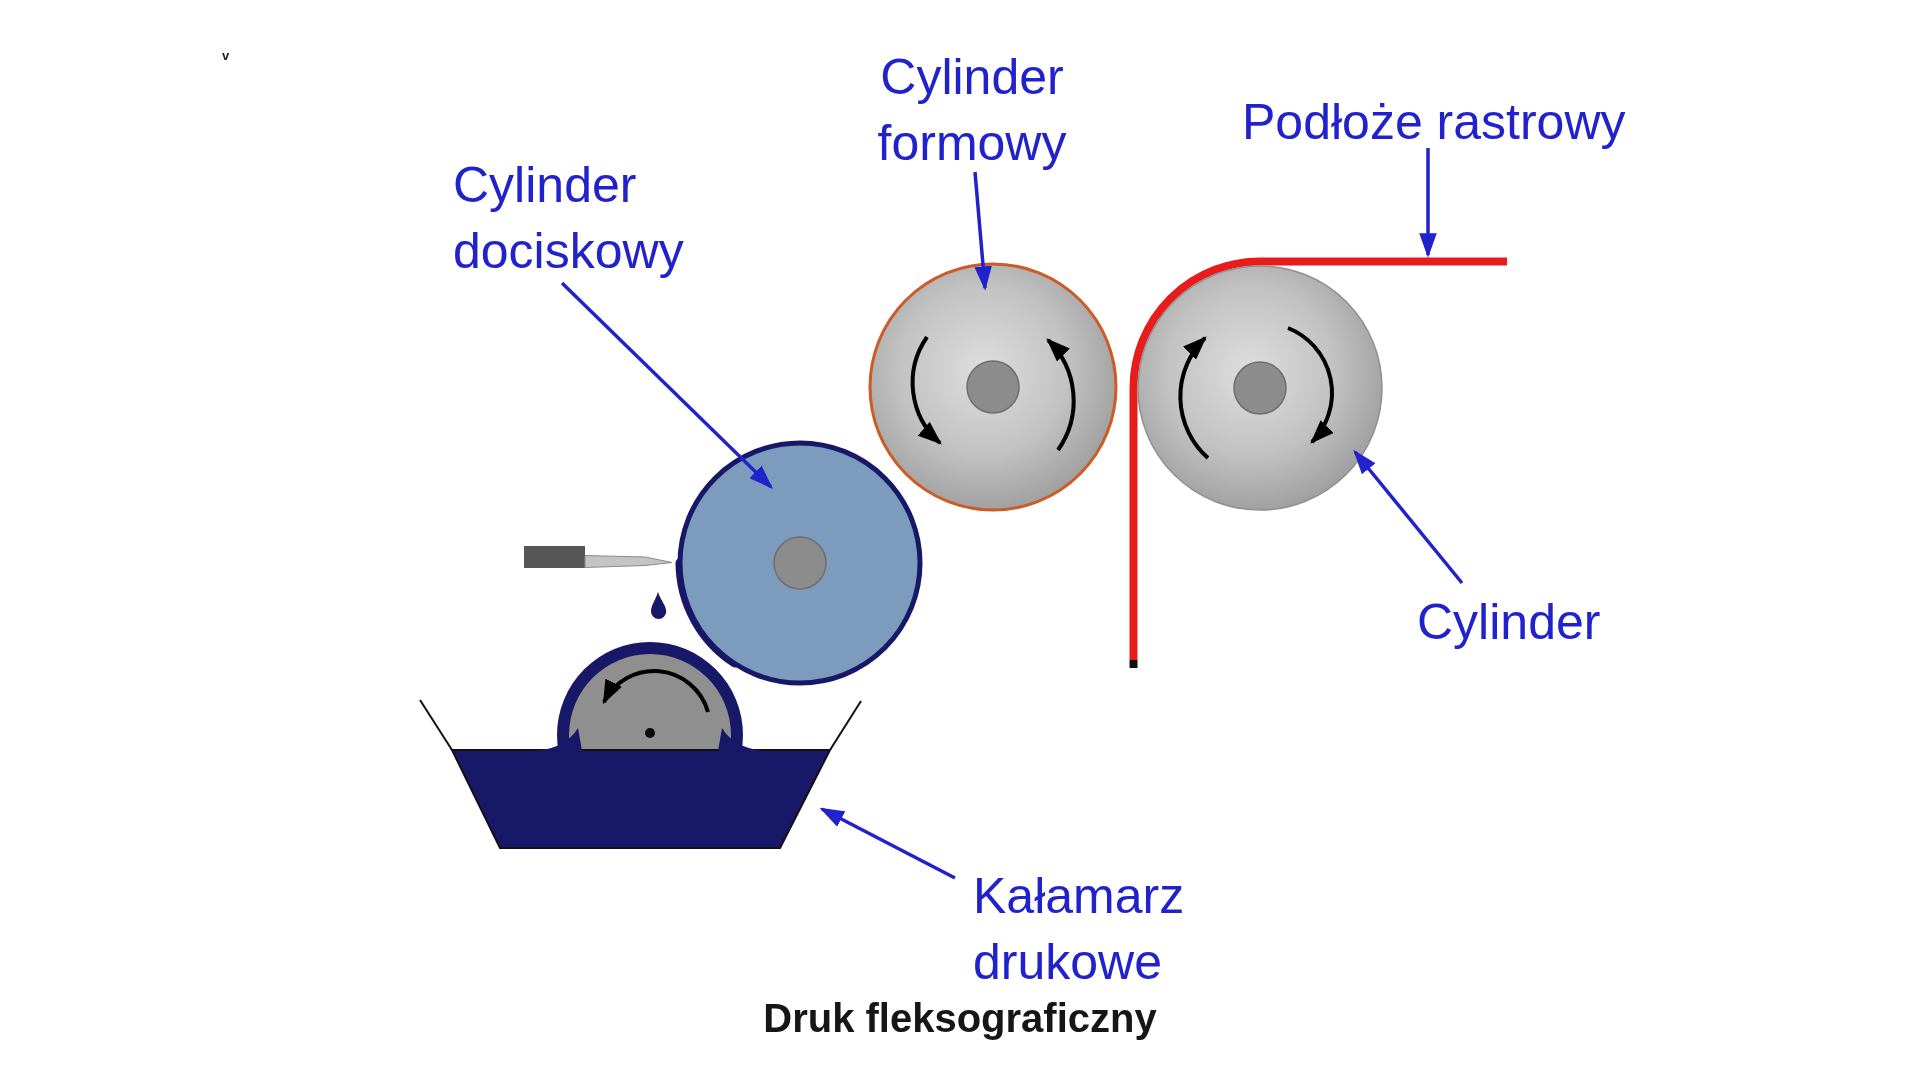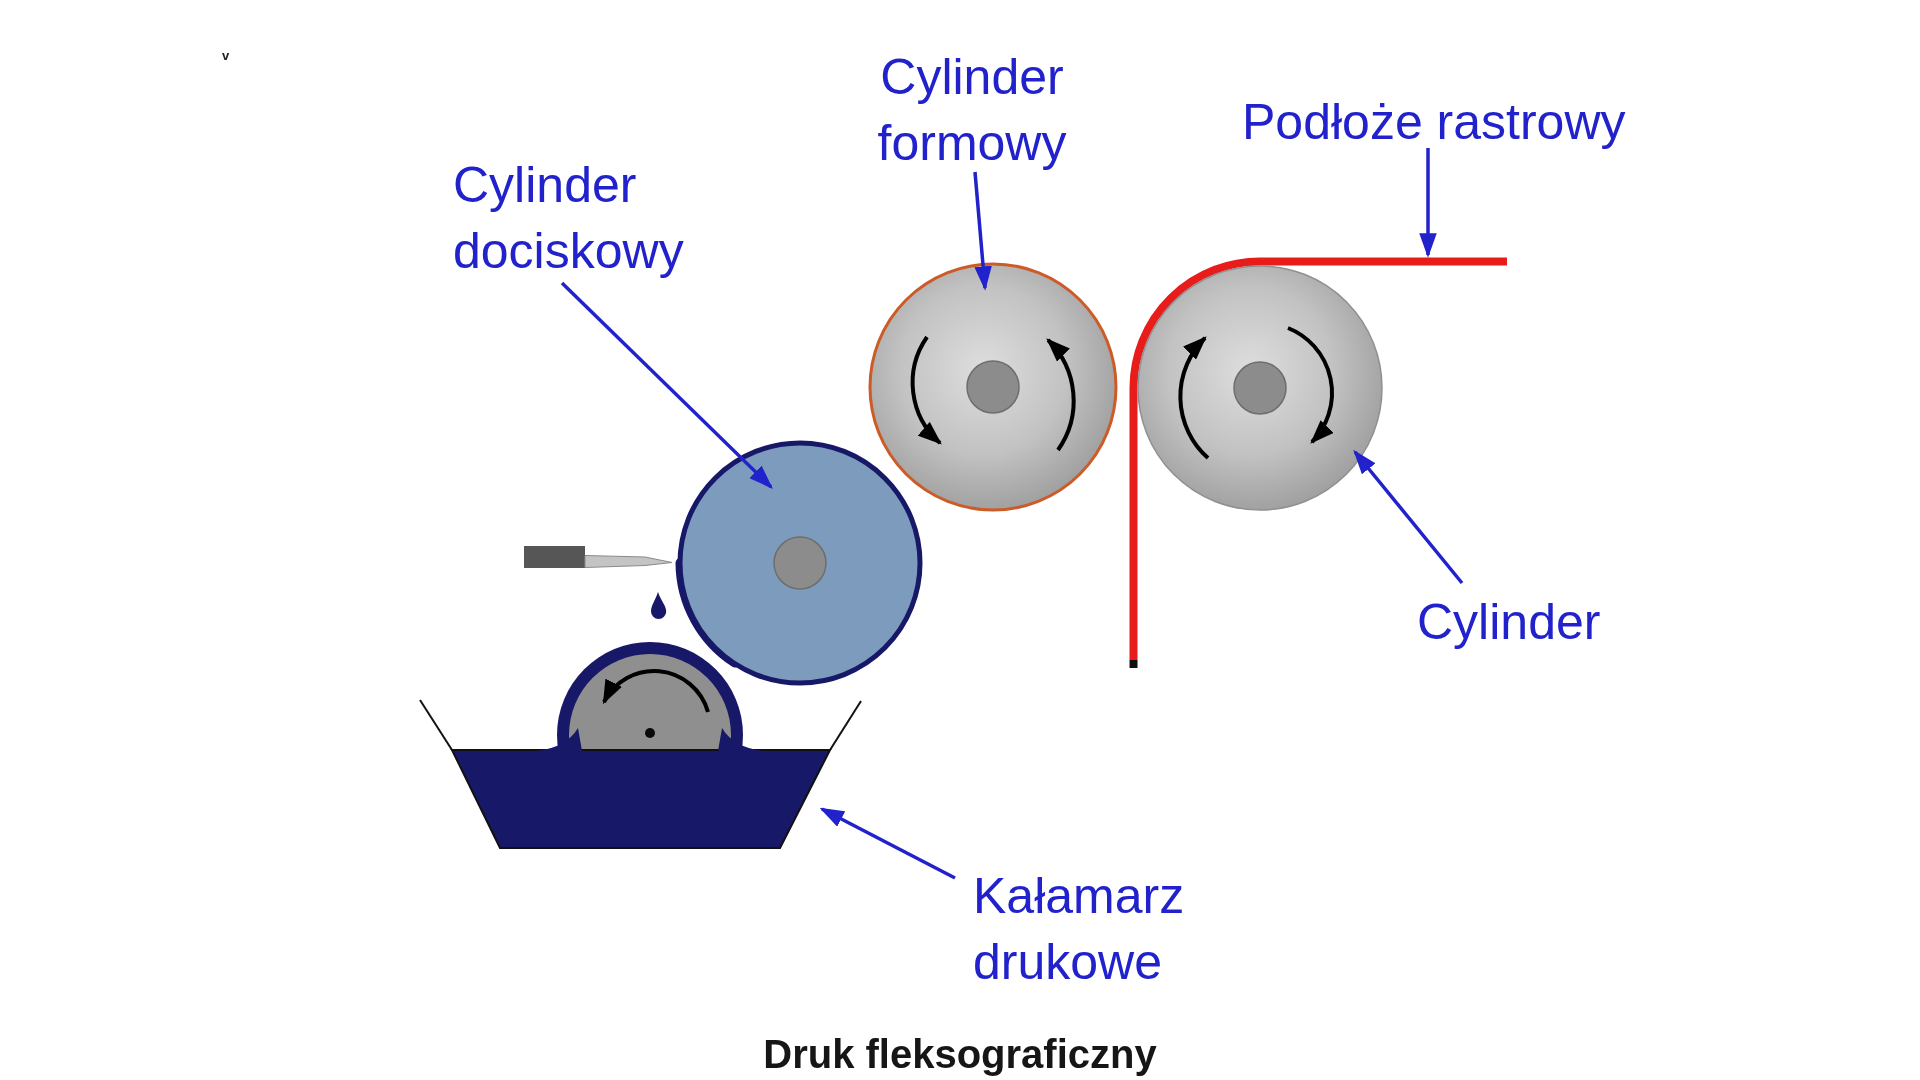--- a/index.html
+++ b/index.html
@@ -13,21 +13,21 @@
   *{margin:0;padding:0;box-sizing:border-box;}
   body{width:1920px;height:1080px;background:#ffffff;overflow:hidden;
        font-family:"Liberation Sans",sans-serif;position:relative;}
   .stage{position:absolute;left:0;top:0;width:1920px;height:1080px;}
   svg.diagram{position:absolute;left:0;top:0;}
   .lbl{position:absolute;color:var(--label_blue);font-size:50px;line-height:66px;
        white-space:nowrap;font-weight:400;}
   .lbl.centered{transform:translateX(-50%);text-align:center;}
   .lbl span{display:block;}
   .title{position:absolute;left:960px;top:996px;transform:translateX(-50%);
-         color:var(--title_black);font-size:40px;font-weight:700;white-space:nowrap;margin-top:36px;}
+         color:var(--title_black);font-size:40px;font-weight:700;white-space:nowrap;}
   .stray{position:absolute;left:222px;top:48px;color:#222;font-size:13px;font-weight:700;}
   
   .red-web{fill:none;stroke:var(--substrate_red);stroke-width:8;}
   .web-tip{fill:none;stroke:var(--line_black);stroke-width:8;}
   .cyl-body{fill:url(#cylGrad);}
   .forme-rim{stroke:var(--forme_outline_orange);stroke-width:3;}
   .impression-rim{stroke:var(--impression_edge);stroke-width:1.5;}
   .hub{fill:var(--hub_gray);stroke:var(--hub_edge);stroke-width:1.5;}
   .rot-arrow{fill:none;stroke:#000;stroke-width:4;}
   .blue-arrow{fill:none;stroke:var(--label_blue);stroke-width:3.5;}

